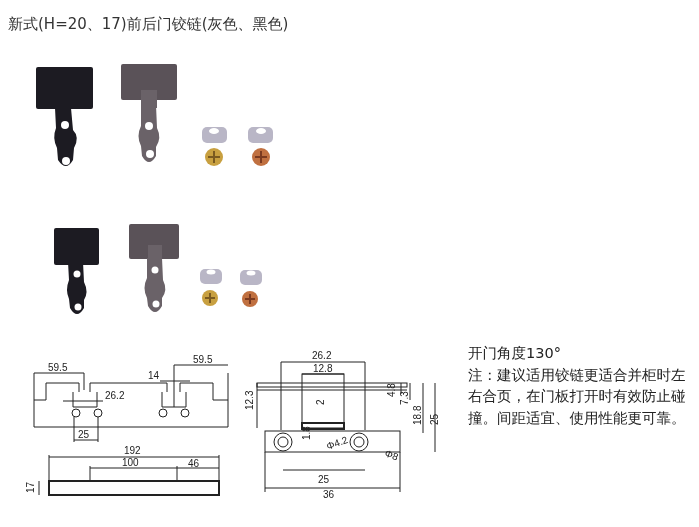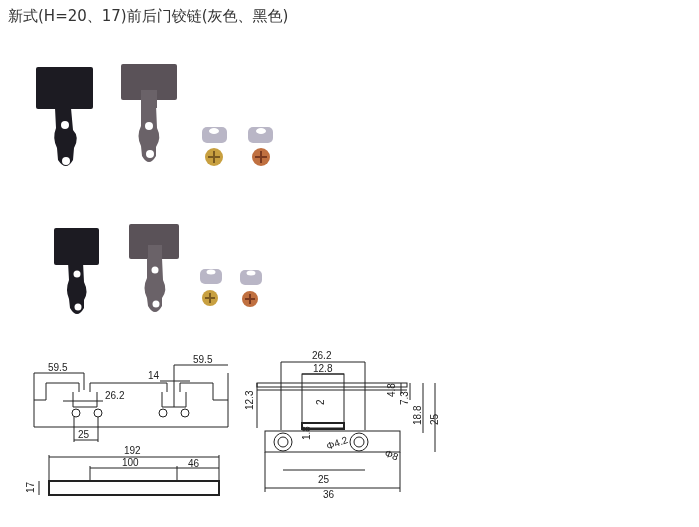--- a/index.html
+++ b/index.html
@@ -1,18 +1,18 @@
 <!DOCTYPE html>
 <html><head>
 <meta charset="utf-8">
 <style>
   html, body { margin:0; padding:0; background:#ffffff; }
   body { width:699px; height:527px; position:relative; overflow:hidden;
          font-family:"DejaVu Sans", sans-serif; color:#222; }
-  .title { position:absolute; left:8px; top:7px; font-size:15px; color:#333; letter-spacing:0;text-align:center; }
+  .title { position:absolute; left:8px; top:15px; font-size:15px; color:#333; letter-spacing:0;text-align:center; }
   .photo { position:absolute; left:0; top:0; }
   .spec { position:absolute; left:468px; top:343px; font-size:14.5px; line-height:21.5px; color:#222; }
   .spec div { white-space:nowrap; }
   .note { width:225px; white-space:normal !important; }
   svg text { font-family:"Liberation Sans", sans-serif; }
 </style>
 </head>
 <body>
 
 <div class="title">新式(H=20、17)前后门铰链(灰色、黑色)</div>
@@ -155,13 +155,15 @@
     <text x="421" y="425" transform="rotate(-90 421 425)">18.8</text>
     <text x="438" y="425" transform="rotate(-90 438 425)">25</text>
     <text x="328" y="450" transform="rotate(-20 328 450)">Φ4.2</text>
     <text x="384" y="456" transform="rotate(20 384 456)">Φ8</text>
     <text x="318" y="483">25</text>
     <text x="323" y="498">36</text>
   </g>
 </svg>
 
 <div class="spec">
+  <div>开门角度130°</div>
+  <div class="note">注：建议适用铰链更适合并柜时左右合页，在门板打开时有效防止碰撞。间距适宜、使用性能更可靠。</div>
 </div>
 
 </body></html>

